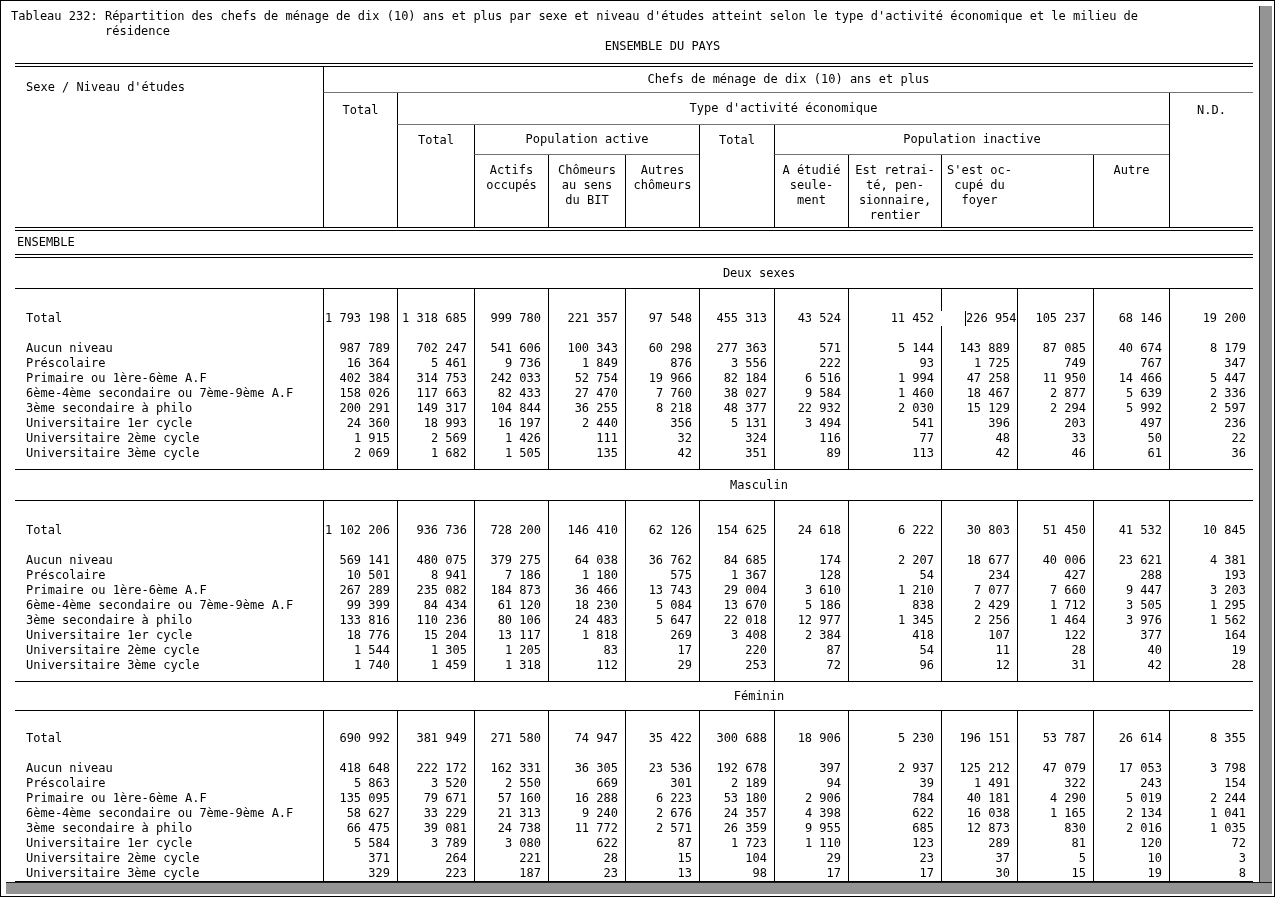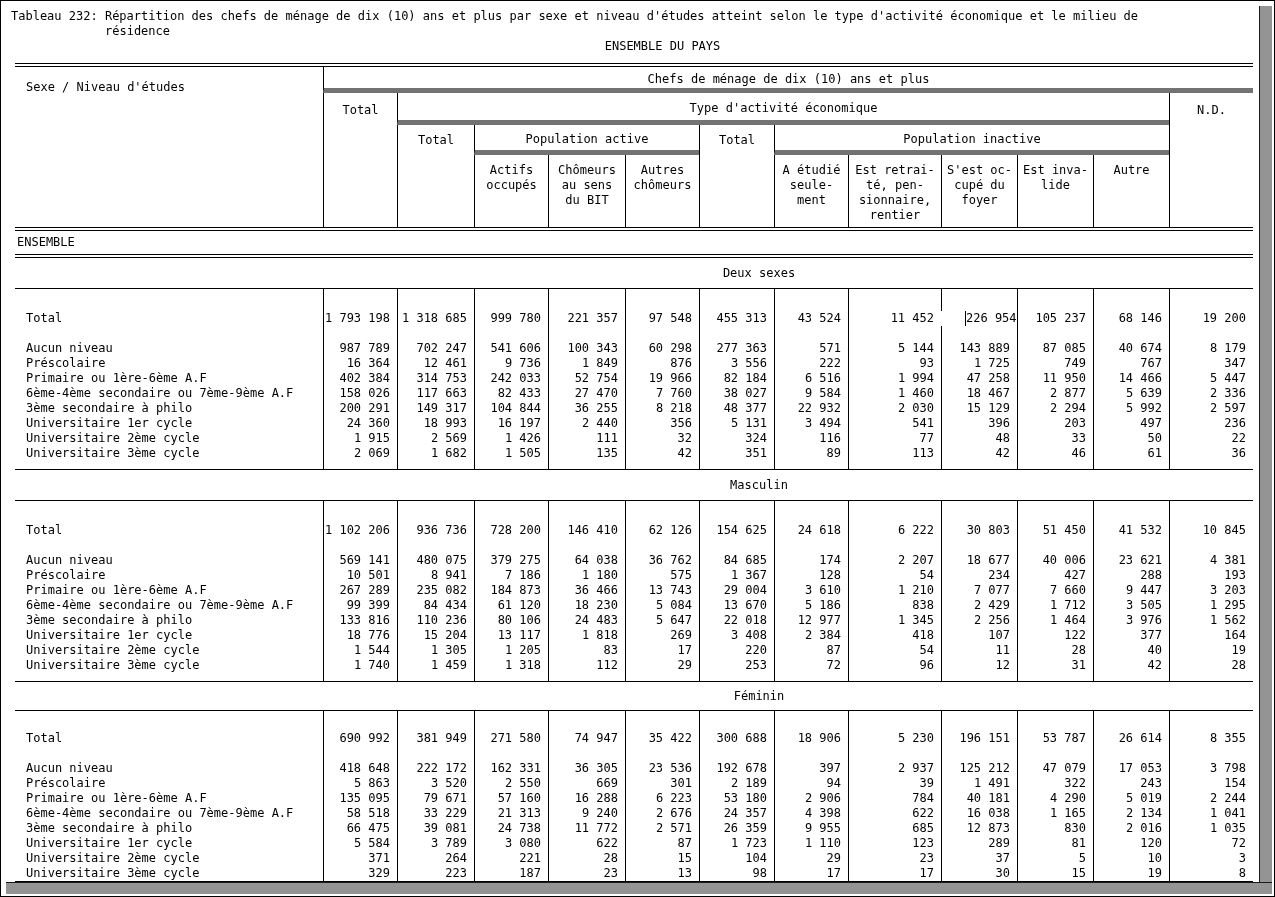--- a/index.html
+++ b/index.html
@@ -34,21 +34,21 @@
   .hgrid {
     display:grid; height:160px;
     grid-template-columns:308px 74px 77px 74px 77px 74px 75px 74px 93px 76px 76px 76px 84px;
     grid-template-rows:26px 32px 30px 72px;
   }
   .dgrid {
     display:grid;
     grid-template-columns:308px 74px 77px 74px 77px 74px 75px 74px 93px 76px 76px 76px 84px;
   }
   .bl { border-left:1px solid #000; }
-  .bb { border-bottom:5px solid #737373; }
+  .bb { border-bottom:1px solid #737373; }
   .cen { text-align:center; }
   .lh26 { line-height:25px; }
   .lh29 { line-height:29px; }
   .lh31 { line-height:31px; }
   .pt9 { padding-top:10px; }
   .pt8 { padding-top:8px; }
   .pre { white-space:pre-line; line-height:15px; padding-top:8px; }
   .hlabel { padding:13px 0 0 11px; }
   .band { height:23px; line-height:23px; padding-left:2px; }
   .secheading { line-height:30px; text-align:center; padding-left:250px; }
@@ -90,22 +90,20 @@
       <div class="bl cen pre" style="grid-area:4/8/5/9">A étudié
 seule-
 ment</div>
       <div class="bl cen pre" style="grid-area:4/9/5/10">Est retrai-
 té, pen-
 sionnaire,
 rentier</div>
       <div class="bl cen pre" style="grid-area:4/10/5/11">S'est oc-
 cupé du
 foyer</div>
-      <div class="bl cen pre" style="grid-area:4/11/5/12">Est inva-
-lide</div>
       <div class="bl cen pre" style="grid-area:4/12/5/13">Autre</div>
     </div>
 
     <div class="dline"></div>
     <div class="band">ENSEMBLE</div>
     <div class="dline"></div>
 
     <div id="sections">
         <div class="secheading" style="height: 30px; line-height: 30px;">Deux sexes</div>
         <div class="sline"></div>
@@ -157,21 +155,21 @@
           <div class="cell num bl" style="grid-area: 4 / 6;">60 298</div>
           <div class="cell num bl" style="grid-area: 4 / 7;">277 363</div>
           <div class="cell num bl" style="grid-area: 4 / 8;">571</div>
           <div class="cell num bl" style="grid-area: 4 / 9;">5 144</div>
           <div class="cell num bl" style="grid-area: 4 / 10;">143 889</div>
           <div class="cell num bl" style="grid-area: 4 / 11;">87 085</div>
           <div class="cell num bl" style="grid-area: 4 / 12;">40 674</div>
           <div class="cell num bl" style="grid-area: 4 / 13;">8 179</div>
           <div class="cell lab" style="grid-area: 5 / 1;">Préscolaire</div>
           <div class="cell num bl" style="grid-area: 5 / 2;">16 364</div>
-          <div class="cell num bl" style="grid-area: 5 / 3;">12 461</div>
+          <div class="cell num bl" style="grid-area: 5 / 3;">5 461</div>
           <div class="cell num bl" style="grid-area: 5 / 4;">9 736</div>
           <div class="cell num bl" style="grid-area: 5 / 5;">1 849</div>
           <div class="cell num bl" style="grid-area: 5 / 6;">876</div>
           <div class="cell num bl" style="grid-area: 5 / 7;">3 556</div>
           <div class="cell num bl" style="grid-area: 5 / 8;">222</div>
           <div class="cell num bl" style="grid-area: 5 / 9;">93</div>
           <div class="cell num bl" style="grid-area: 5 / 10;">1 725</div>
           <div class="cell num bl" style="grid-area: 5 / 11;">749</div>
           <div class="cell num bl" style="grid-area: 5 / 12;">767</div>
           <div class="cell num bl" style="grid-area: 5 / 13;">347</div>
@@ -504,21 +502,21 @@
           <div class="cell num bl" style="grid-area: 6 / 5;">16 288</div>
           <div class="cell num bl" style="grid-area: 6 / 6;">6 223</div>
           <div class="cell num bl" style="grid-area: 6 / 7;">53 180</div>
           <div class="cell num bl" style="grid-area: 6 / 8;">2 906</div>
           <div class="cell num bl" style="grid-area: 6 / 9;">784</div>
           <div class="cell num bl" style="grid-area: 6 / 10;">40 181</div>
           <div class="cell num bl" style="grid-area: 6 / 11;">4 290</div>
           <div class="cell num bl" style="grid-area: 6 / 12;">5 019</div>
           <div class="cell num bl" style="grid-area: 6 / 13;">2 244</div>
           <div class="cell lab" style="grid-area: 7 / 1;">6ème-4ème secondaire ou 7ème-9ème A.F</div>
-          <div class="cell num bl" style="grid-area: 7 / 2;">58 518</div>
+          <div class="cell num bl" style="grid-area: 7 / 2;">58 627</div>
           <div class="cell num bl" style="grid-area: 7 / 3;">33 229</div>
           <div class="cell num bl" style="grid-area: 7 / 4;">21 313</div>
           <div class="cell num bl" style="grid-area: 7 / 5;">9 240</div>
           <div class="cell num bl" style="grid-area: 7 / 6;">2 676</div>
           <div class="cell num bl" style="grid-area: 7 / 7;">24 357</div>
           <div class="cell num bl" style="grid-area: 7 / 8;">4 398</div>
           <div class="cell num bl" style="grid-area: 7 / 9;">622</div>
           <div class="cell num bl" style="grid-area: 7 / 10;">16 038</div>
           <div class="cell num bl" style="grid-area: 7 / 11;">1 165</div>
           <div class="cell num bl" style="grid-area: 7 / 12;">2 134</div>

